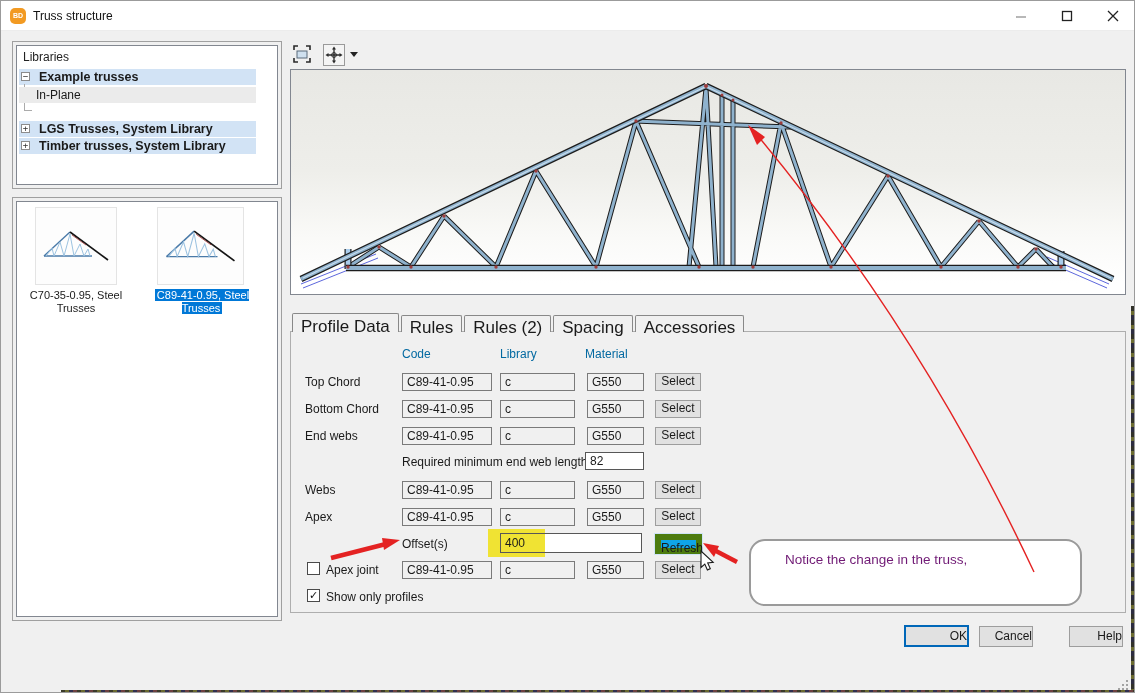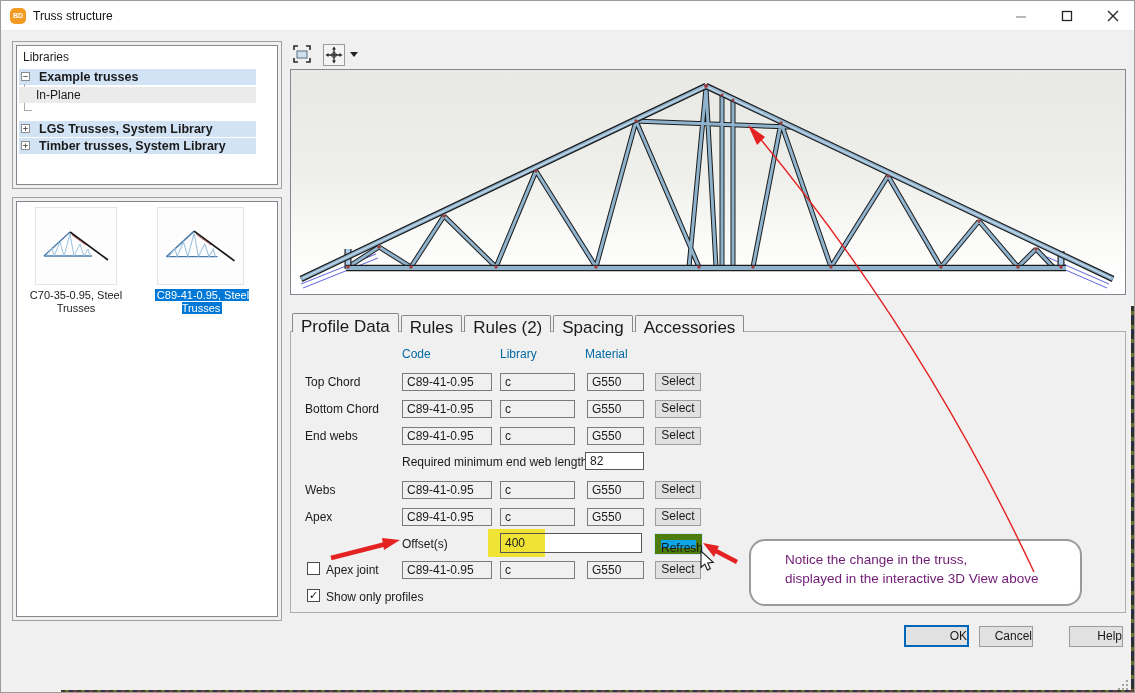--- a/index.html
+++ b/index.html
@@ -305,21 +305,20 @@
     <div class="fld" style="left:209px; top:229px; width:75px;">c</div>
     <div class="fld" style="left:296px; top:229px; width:57px;">G550</div>
     <div class="btn" style="left:364px; top:229px; width:46px; height:18px;">Select</div>
 
     <div class="checkbox" style="left:16px; top:257px;"><span>✓</span></div>
     <div class="row-label" style="left:35px; top:258px;">Show only profiles</div>
   </div>
 
   <div class="callout">
     <div class="line" style="top:11px;">Notice the change in the truss,</div>
-    <div class="line" style="top:30px;">displayed in the interactive 3D View above</div>
   </div>
 
   <div class="footer-btn default" style="left:903px; top:624px; width:65px; height:22px; line-height:18px;">OK</div>
   <div class="footer-btn" style="left:978px; top:625px; width:54px; height:21px; line-height:19px;">Cancel</div>
   <div class="footer-btn" style="left:1068px; top:625px; width:54px; height:21px; line-height:19px;">Help</div>
 
   <svg class="grip" width="12" height="12">
     <g fill="#8a8a8a">
         <circle cx="10" cy="2" r="1"></circle>
         <circle cx="6" cy="6" r="1"></circle>

